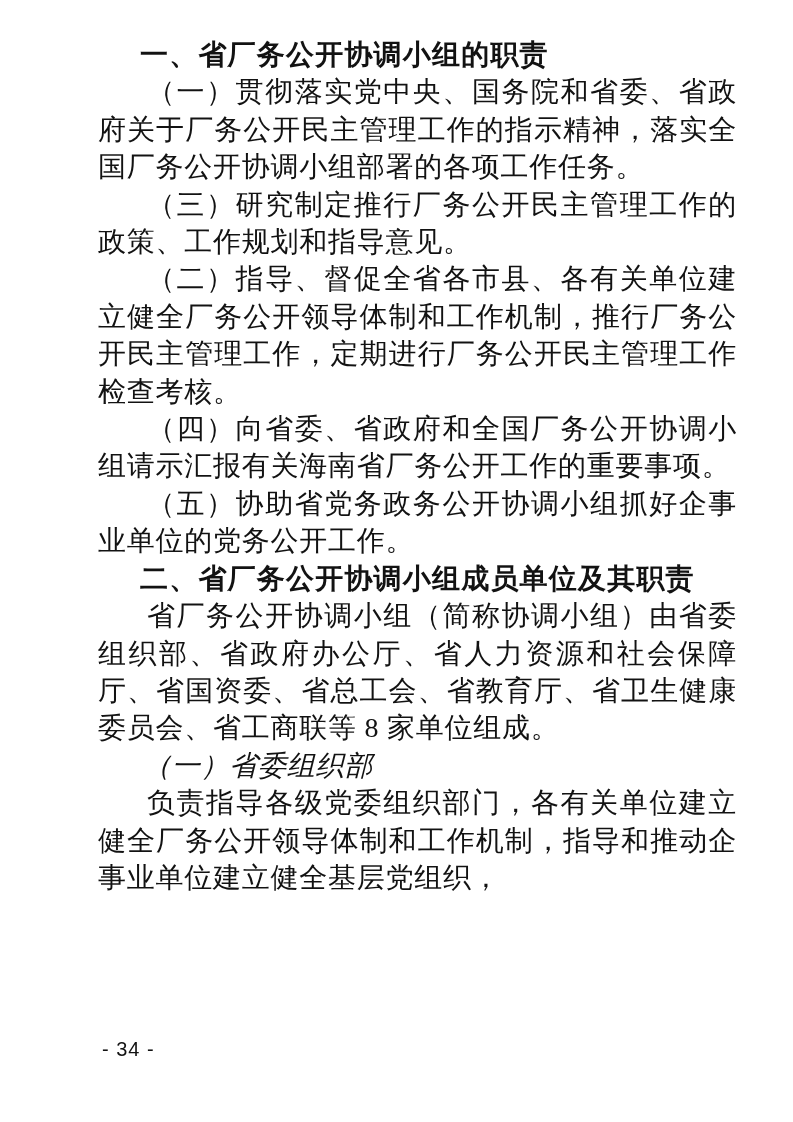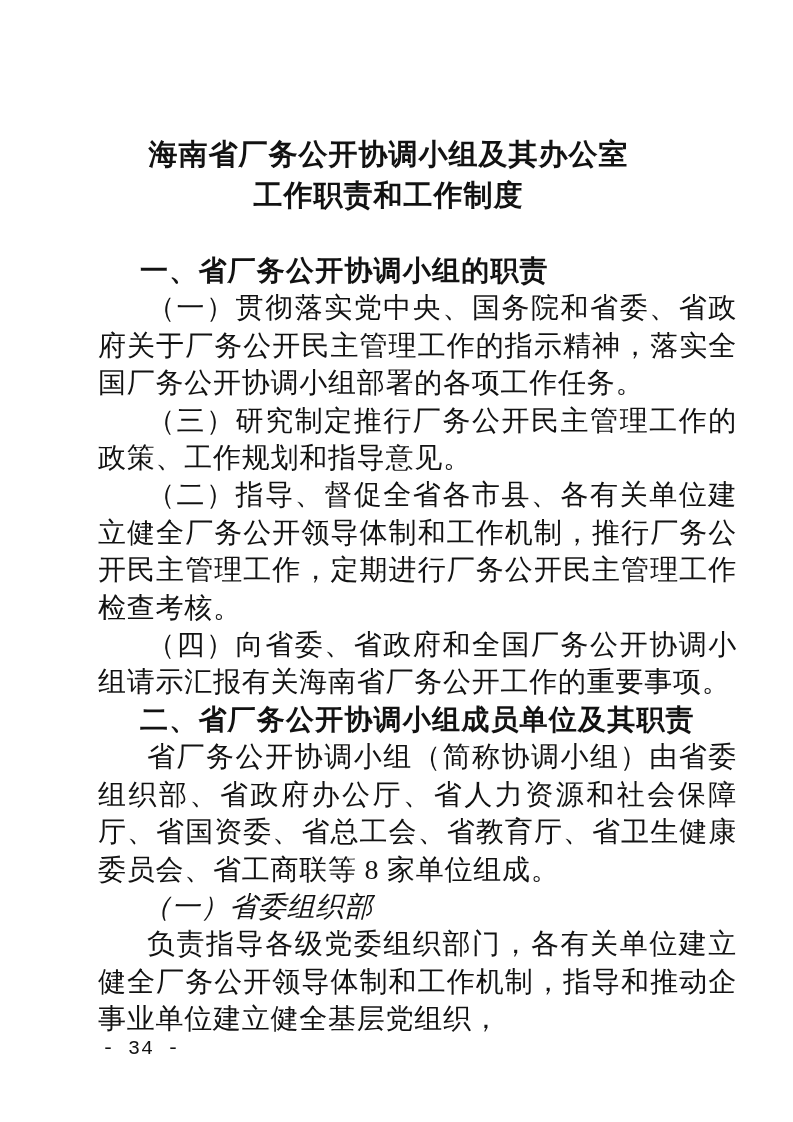--- a/index.html
+++ b/index.html
@@ -51,43 +51,40 @@
   .sub-heading {
     font-family: "Liberation Serif", "DejaVu Serif", serif;
     font-weight: 400;
     font-style: italic;
     text-indent: 45px;
   }
   .page-number {
     position: absolute;
     left: 102px;
     top: 1037px;
-    font-family: Liberation Mono, monospace;
+    font-family: Liberation Sans, sans-serif;
     font-size: 20px;
     line-height: 24px;
     letter-spacing: 1px;
     color: #121212;
   }
 </style>
 </head>
 <body>
 
 <div class="page">
 
-  <h1 class="doc-title">
-    <span class="title-line">海南省厂务公开协调小组及其办公室</span>
-    <span class="title-line">工作职责和工作制度</span>
-  </h1>
 
   <div class="content">
     <p class="block sec-heading first">一、省厂务公开协调小组的职责</p>
     <p class="block para">（一）贯彻落实党中央、国务院和省委、省政府关于厂务公开民主管理工作的指示精神，落实全国厂务公开协调小组部署的各项工作任务。</p>
     <p class="block para">（三）研究制定推行厂务公开民主管理工作的政策、工作规划和指导意见。</p>
     <p class="block para">（二）指导、督促全省各市县、各有关单位建立健全厂务公开领导体制和工作机制，推行厂务公开民主管理工作，定期进行厂务公开民主管理工作检查考核。</p>
     <p class="block para">（四）向省委、省政府和全国厂务公开协调小组请示汇报有关海南省厂务公开工作的重要事项。</p>
+    <p class="block para">（五）协助省党务政务公开协调小组抓好企事业单位的党务公开工作。</p>
     <p class="block sec-heading">二、省厂务公开协调小组成员单位及其职责</p>
     <p class="block para">省厂务公开协调小组（简称协调小组）由省委组织部、省政府办公厅、省人力资源和社会保障厅、省国资委、省总工会、省教育厅、省卫生健康委员会、省工商联等 8 家单位组成。</p>
     <p class="block sub-heading">（一）省委组织部</p>
     <p class="block para">负责指导各级党委组织部门，各有关单位建立健全厂务公开领导体制和工作机制，指导和推动企事业单位建立健全基层党组织，</p>
   </div>
 
   <div class="page-number">- 34 -</div>
 
 </div>
 

